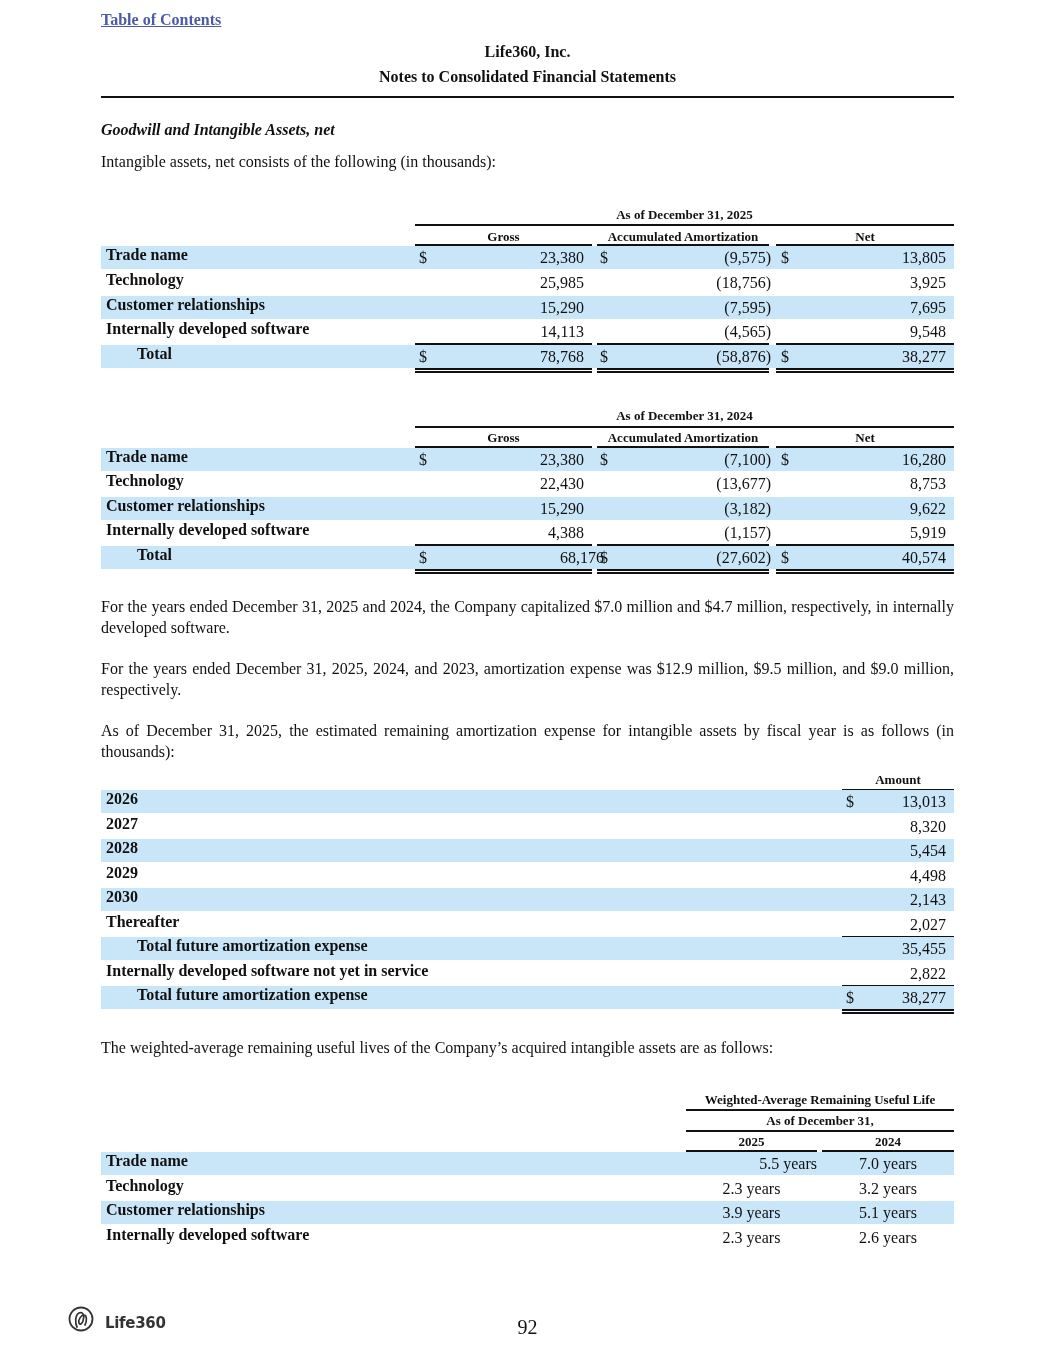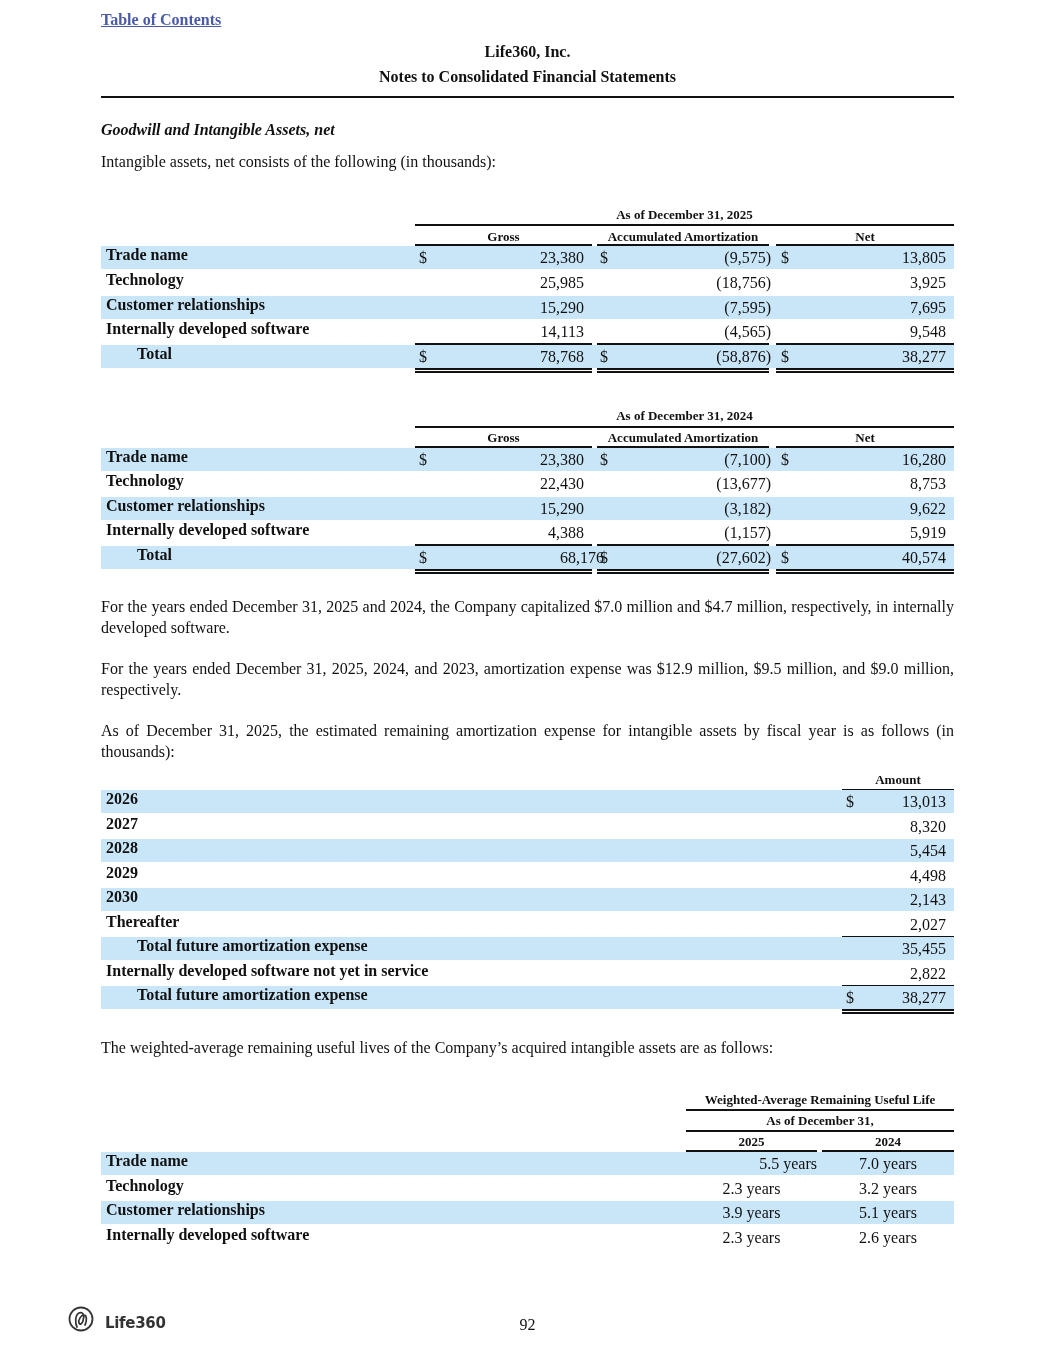--- a/index.html
+++ b/index.html
@@ -26,21 +26,21 @@
   .row .lbl.indent { left: 36px; }
   .cell { position: absolute; top: 3px; white-space: nowrap; }
   .r { text-align: right; }
 
   .colhead { position: absolute; font-size: 13px; font-weight: bold; text-align: center; }
   .line { position: absolute; height: 2px; background: #111; }
   .dbl { position: absolute; height: 5px; border-top: 2px solid #111; border-bottom: 2px solid #111; box-sizing: border-box; }
 
   .footer-logo { position: absolute; left: 68px; top: 1306px; display: flex; align-items: flex-end; gap: 11px; }
   .footer-logo .word { font-family: "DejaVu Sans", sans-serif; font-weight: bold; font-size: 15px; color: #333; letter-spacing: -0.3px; }
-  .page-num { position: absolute; left: 0; width: 1055px; top: 1316px; text-align: center; font-size: 16px; }
+  .page-num { position: absolute; left: 0; width: 1055px; top: 1316px; text-align: center; font-size: 20px; }
 </style>
 </head>
 <body>
 
 <a class="toc">Table of Contents</a>
 <div class="hdr1">Life360, Inc.</div>
 <div class="hdr2">Notes to Consolidated Financial Statements</div>
 <div class="hdr-rule"></div>
 
 <div class="sec-title">Goodwill and Intangible Assets, net</div>

